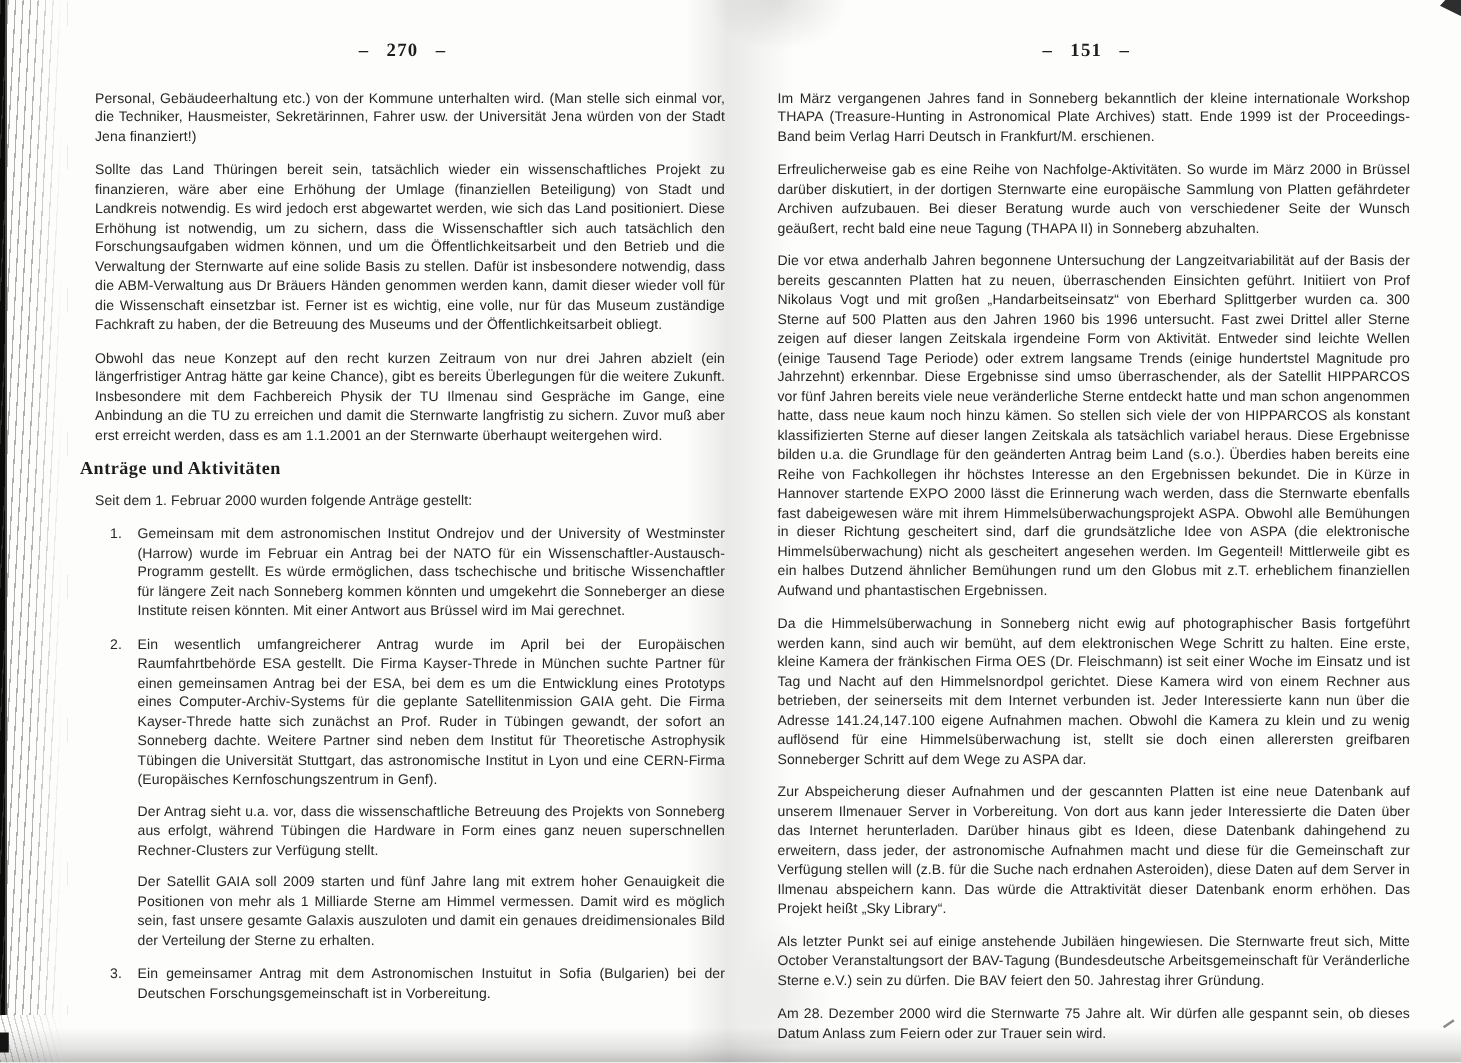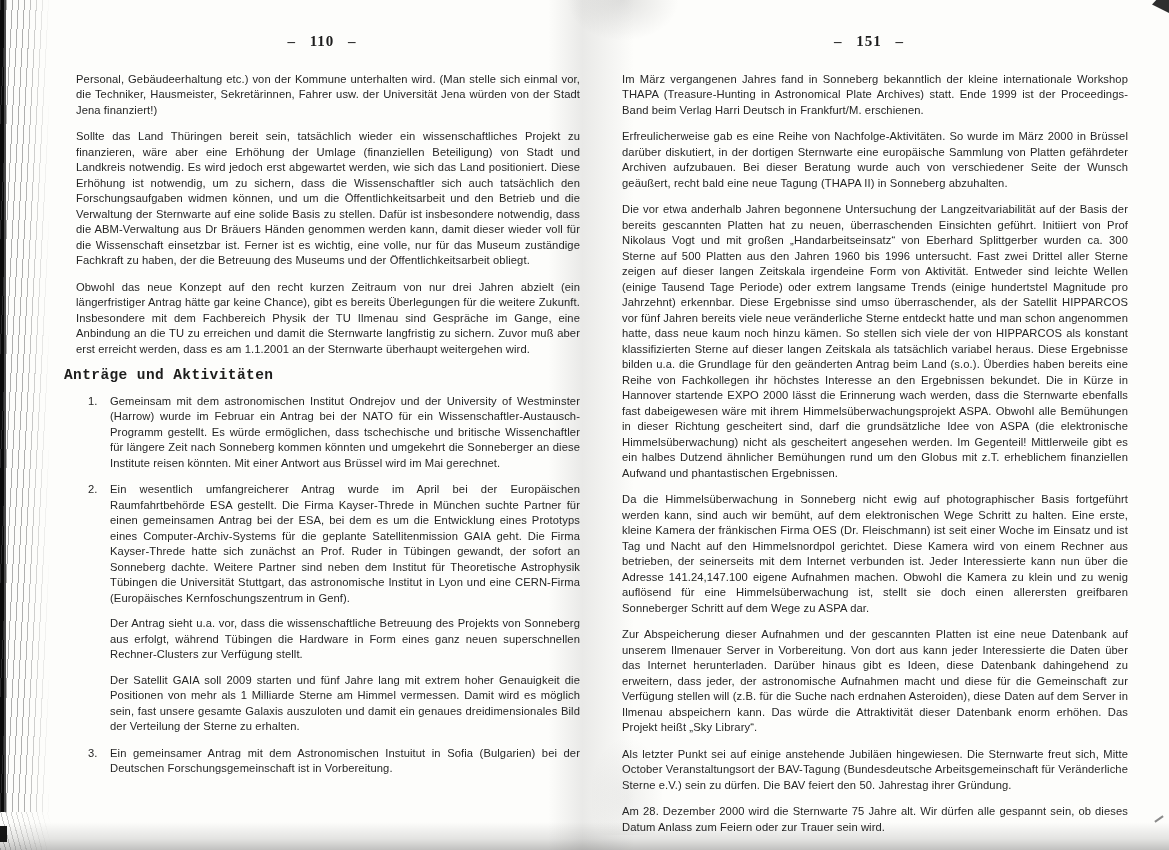--- a/index.html
+++ b/index.html
@@ -69,21 +69,21 @@
     font-family: "Liberation Serif", serif;
     font-weight: bold;
     font-size: 15px;
     word-spacing: 9px;
     margin: 0 0 22px 0;
     letter-spacing: 1px;
     color: #1d1d1d;
   }
   .page p { margin: 0 0 11px 12px; }
   .section-heading {
-    font-family: Liberation Mono, monospace;
+    font-family: Liberation Serif, serif;
     font-weight: bold;
     font-size: 14.5px;
     letter-spacing: 0.4px;
     color: #1d1d1d;
     margin: 4px 0 10px 0;
     text-align: left;
   }
   .olist { margin: 0; }
   .li { display: flex; margin: 0 0 11px 0; padding-left: 24px; }
   .li .num { flex: none; width: 22px; }
@@ -98,25 +98,26 @@
 <div class="gutter-smudge-top"></div>
 <div class="gutter-smudge-bottom"></div>
 <div class="edge-left"></div>
 <div class="edge-left-foot"></div>
 <div class="corner-mark-bl"></div>
 <div class="corner-mark-tr"></div>
 <div class="slash-mark-br"></div>
 <div class="shadow-bottom"></div>
 
 <div class="page page-left">
-  <div class="pageno">– 110 –</div>
+  <div class="pageno">– 270 –</div>
   <p>Personal, Gebäudeerhaltung etc.) von der Kommune unterhalten wird. (Man stelle sich einmal vor, die Techniker, Hausmeister, Sekretärinnen, Fahrer usw. der Universität Jena würden von der Stadt Jena finanziert!)</p>
   <p>Sollte das Land Thüringen bereit sein, tatsächlich wieder ein wissenschaftliches Projekt zu finanzieren, wäre aber eine Erhöhung der Umlage (finanziellen Beteiligung) von Stadt und Landkreis notwendig. Es wird jedoch erst abgewartet werden, wie sich das Land positioniert. Diese Erhöhung ist notwendig, um zu sichern, dass die Wissenschaftler sich auch tatsächlich den Forschungsaufgaben widmen können, und um die Öffentlichkeitsarbeit und den Betrieb und die Verwaltung der Sternwarte auf eine solide Basis zu stellen. Dafür ist insbesondere notwendig, dass die ABM-Verwaltung aus Dr Bräuers Händen genommen werden kann, damit dieser wieder voll für die Wissenschaft einsetzbar ist. Ferner ist es wichtig, eine volle, nur für das Museum zuständige Fachkraft zu haben, der die Betreuung des Museums und der Öffentlichkeitsarbeit obliegt.</p>
   <p>Obwohl das neue Konzept auf den recht kurzen Zeitraum von nur drei Jahren abzielt (ein längerfristiger Antrag hätte gar keine Chance), gibt es bereits Überlegungen für die weitere Zukunft. Insbesondere mit dem Fachbereich Physik der TU Ilmenau sind Gespräche im Gange, eine Anbindung an die TU zu erreichen und damit die Sternwarte langfristig zu sichern. Zuvor muß aber erst erreicht werden, dass es am 1.1.2001 an der Sternwarte überhaupt weitergehen wird.</p>
   <div class="section-heading">Anträge und Aktivitäten</div>
+  <p>Seit dem 1. Februar 2000 wurden folgende Anträge gestellt:</p>
   <div class="olist">
     <div class="li">
       <span class="num">1.</span>
       <div class="li-body">
         <p>Gemeinsam mit dem astronomischen Institut Ondrejov und der University of Westminster (Harrow) wurde im Februar ein Antrag bei der NATO für ein Wissenschaftler-Austausch-Programm gestellt. Es würde ermöglichen, dass tschechische und britische Wissenchaftler für längere Zeit nach Sonneberg kommen könnten und umgekehrt die Sonneberger an diese Institute reisen könnten. Mit einer Antwort aus Brüssel wird im Mai gerechnet.</p>
       </div>
     </div>
     <div class="li">
       <span class="num">2.</span>
       <div class="li-body">

